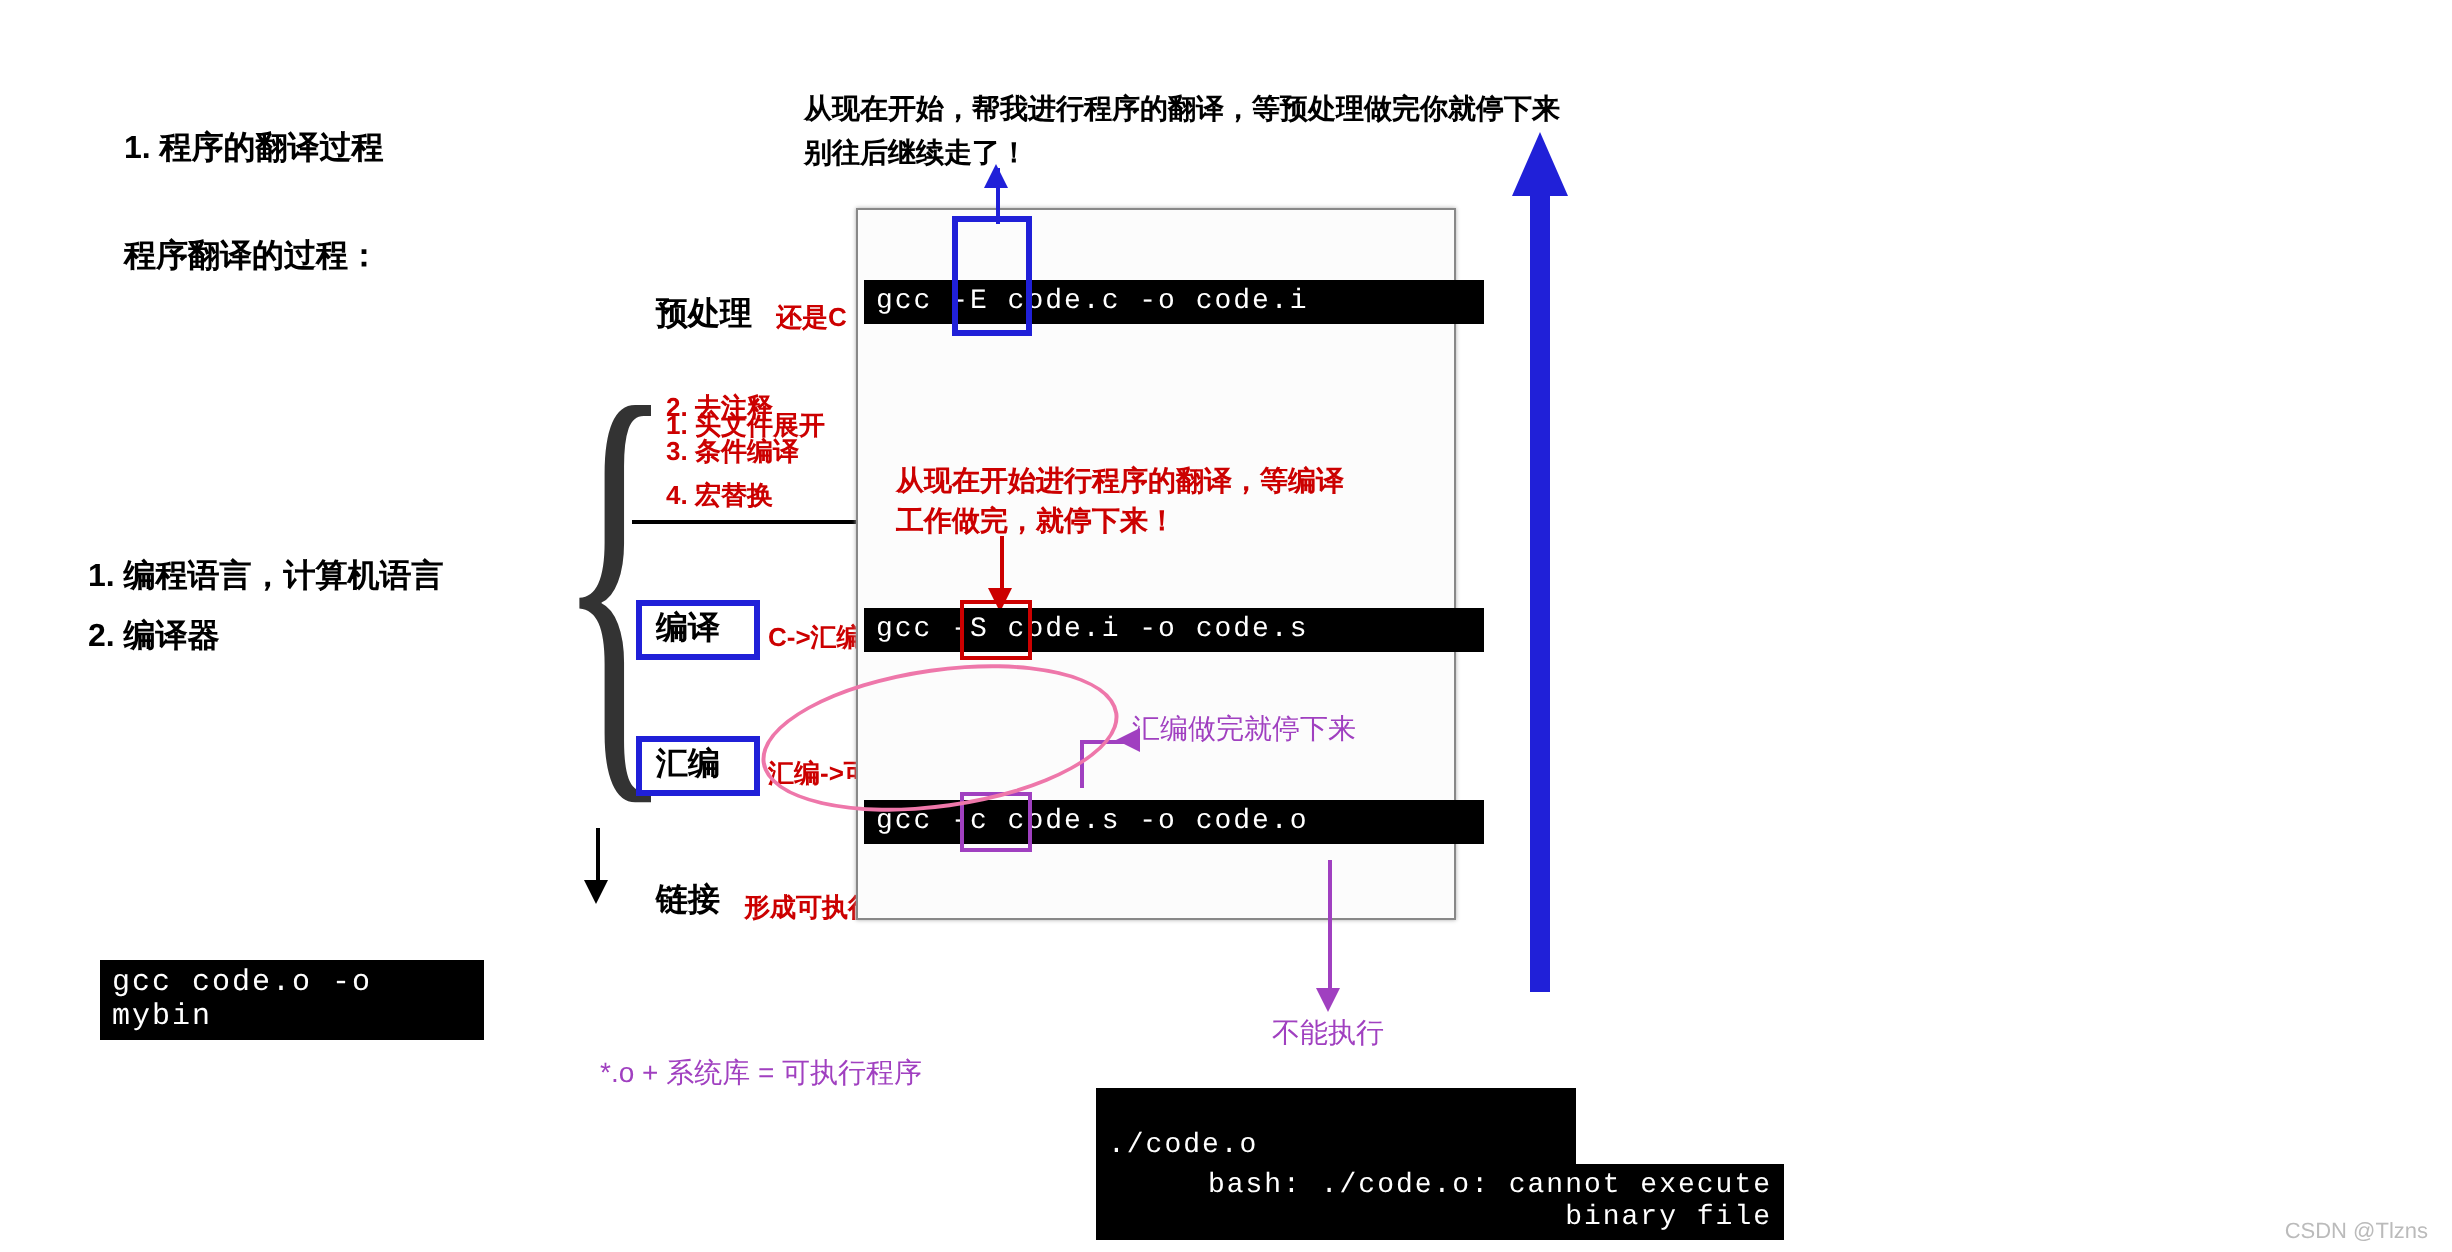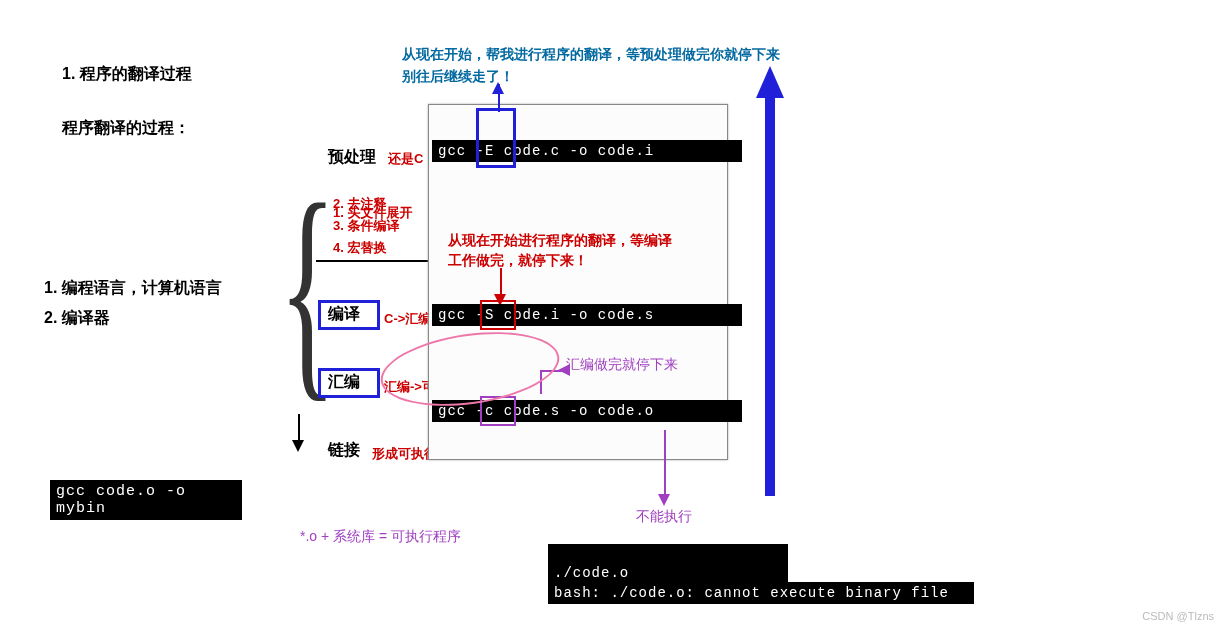--- a/index.html
+++ b/index.html
@@ -5,21 +5,21 @@
   * { box-sizing: border-box; margin: 0; padding: 0; }
   body { width: 1226px; height: 626px; font-family: "Microsoft YaHei", Arial, sans-serif; background: #fff; position: relative; overflow: hidden; }
   .abs { position: absolute; }
   .bold { font-weight: bold; }
   .codebar { background: #000; color: #fff; font-family: "Courier New", monospace; padding: 3px 6px; font-size: 14px; letter-spacing: 1px; }
   .blueframe { border: 3px solid #2020d8; }
   .redframe { border: 2px solid #c00; }
   .purpleframe { border: 2px solid #a040c0; }
   .panel { border: 1px solid #888; background: #fcfcfc; box-shadow: 0 0 2px #aaa; }
   .red { color: #c00; }
-  .blue { color: #0369a1; }
+  .blue { color: #000000; }
   .purple { color: #a040c0; }
   .small { font-size: 13px; }
   .mid { font-size: 14px; }
   .h { font-size: 16px; }
   .arrow-up { width: 0; height: 0; border-left: 14px solid transparent; border-right: 14px solid transparent; border-bottom: 32px solid #2020d8; }
   .arrow-stem { width: 10px; background: #2020d8; }
   .arrow-sm-up { width: 0; height: 0; border-left: 6px solid transparent; border-right: 6px solid transparent; border-bottom: 12px solid; }
   .arrow-sm-down { width: 0; height: 0; border-left: 6px solid transparent; border-right: 6px solid transparent; border-top: 12px solid; }
   .arrow-sm-right { width: 0; height: 0; border-top: 6px solid transparent; border-bottom: 6px solid transparent; border-left: 12px solid; }
   .brace { font-size: 240px; color: #333; font-family: serif; transform: scaleX(0.5); }
@@ -98,15 +98,15 @@
 
 <div class="abs purple mid" style="left:300px; top:484px;margin-top:44px;">*.o + 系统库 = 可执行程序</div>
 
 <div class="abs purple mid" style="left:636px; top:508px;">不能执行</div>
 
 <div class="abs" style="left:664px; top:430px; width:0; height:66px; border-left:2px solid #a040c0;"></div>
 <div class="abs arrow-sm-down" style="left:658px; top:494px; border-top-color:#a040c0;"></div>
 
 <div class="abs codebar" style="left:548px; top:544px; width:240px; font-size:14px; height:20px; overflow:hidden;">&nbsp;</div>
 <div class="abs codebar" style="left:548px; top:562px; width:240px; font-size:14px;">./code.o</div>
-<div class="abs codebar" style="left:548px; top:582px; width:426px; font-size:14px;">bash: ./code.o: cannot execute binary file</div>
+<div class="abs codebar" style="left:548px; top:582px; width:344px; font-size:14px;text-align:right;">bash: ./code.o: cannot execute binary file</div>
 
 <div class="abs watermark" style="right:12px; bottom:4px;">CSDN @Tlzns</div>
 
 </body></html>

